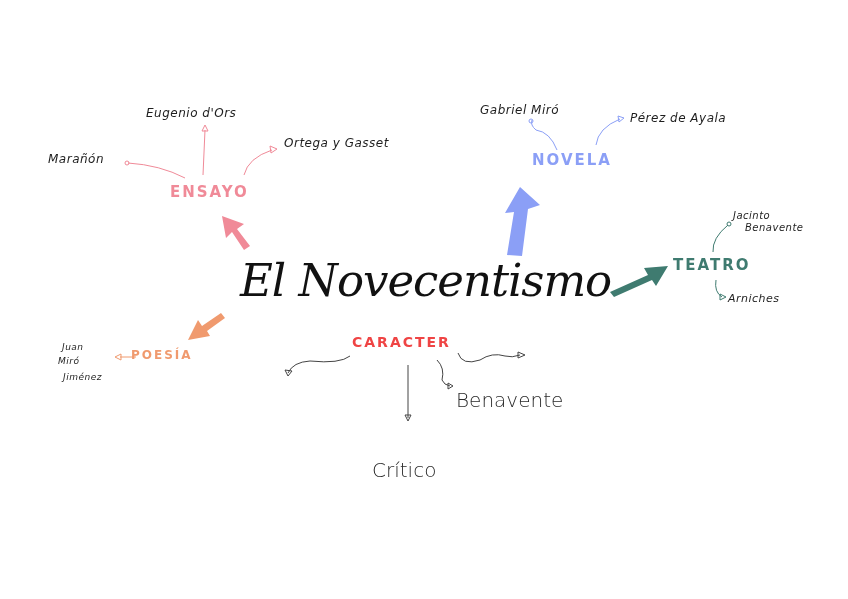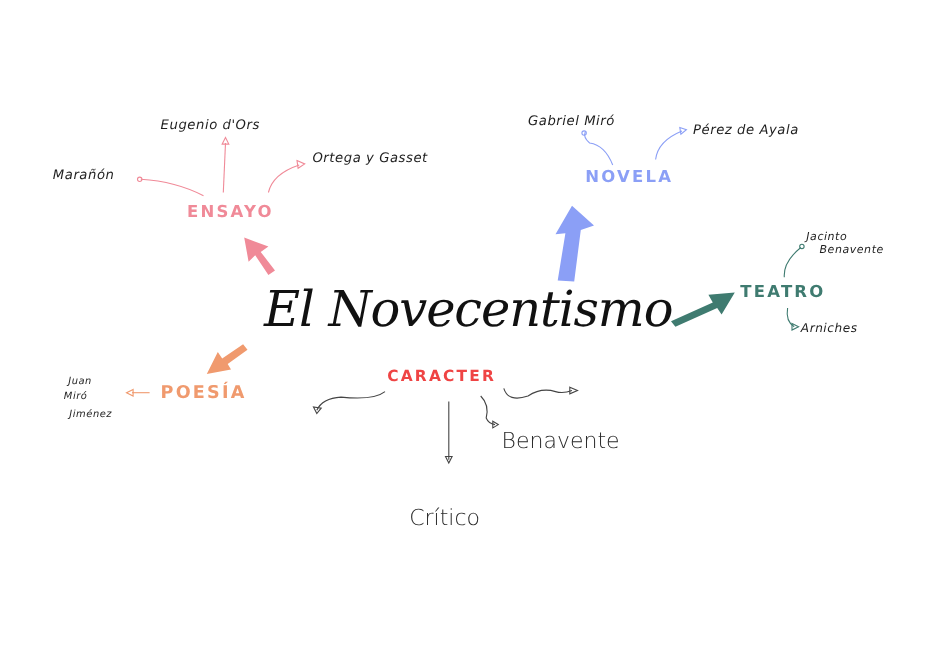--- a/index.html
+++ b/index.html
@@ -72,21 +72,21 @@
 
   <div class="t cat" style="left:532px; top:153px; color:#8b9ff6;">NOVELA</div>
   <div class="t hand" style="left:480px; top:104px;">Gabriel Miró</div>
   <div class="t hand" style="left:630px; top:112px;">Pérez de Ayala</div>
 
   <div class="t cat" style="left:673px; top:258px; color:#3f7b70;">TEATRO</div>
   <div class="t hand small" style="left:733px; top:210px; font-size:10px;">Jacinto</div>
   <div class="t hand small" style="left:745px; top:222px; font-size:10px;">Benavente</div>
   <div class="t hand" style="left:728px; top:293px; font-size:11px;">Arniches</div>
 
-  <div class="t cat" style="left:146px; top:349px; color:#f09a6e; font-size:16px;">POESÍA</div>
+  <div class="t cat" style="left:131px; top:349px; color:#f09a6e; font-size:12px;">POESÍA</div>
   <div class="t hand small" style="left:62px; top:342px;">Juan</div>
   <div class="t hand small" style="left:58px; top:356px;">Miró</div>
   <div class="t hand small" style="left:63px; top:372px;">Jiménez</div>
 
   <div class="t cat" style="left:352px; top:335px; color:#ef4444; font-size:14px;">CARACTER</div>
   <div class="t char" style="left:372px; top:436px;margin-top:24px;">Crítico</div>
   <div class="t char" style="left:456px; top:390px;">Benavente</div>
 
 </div>
 

